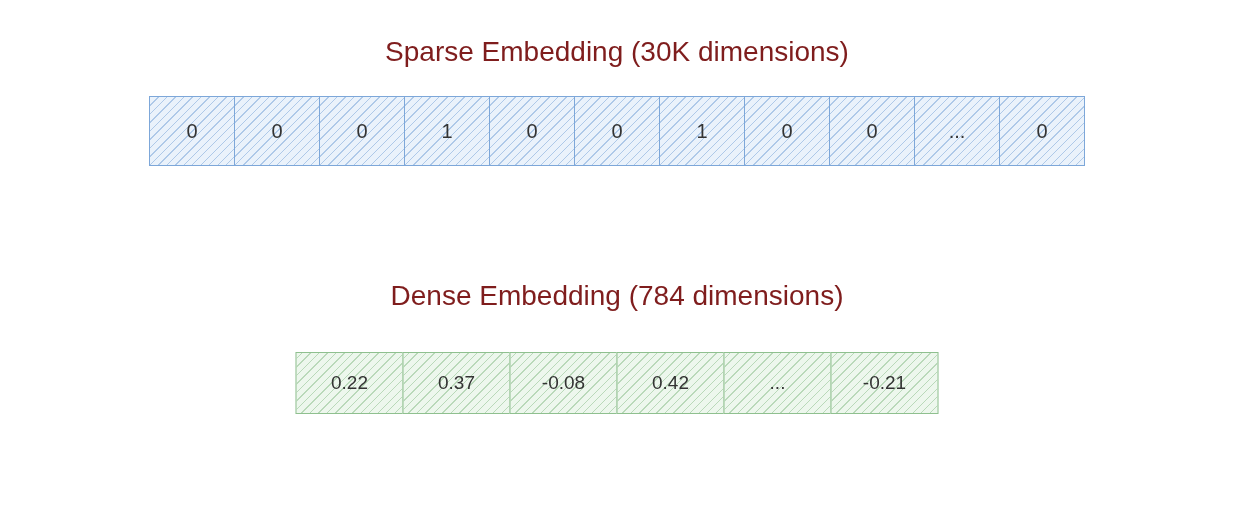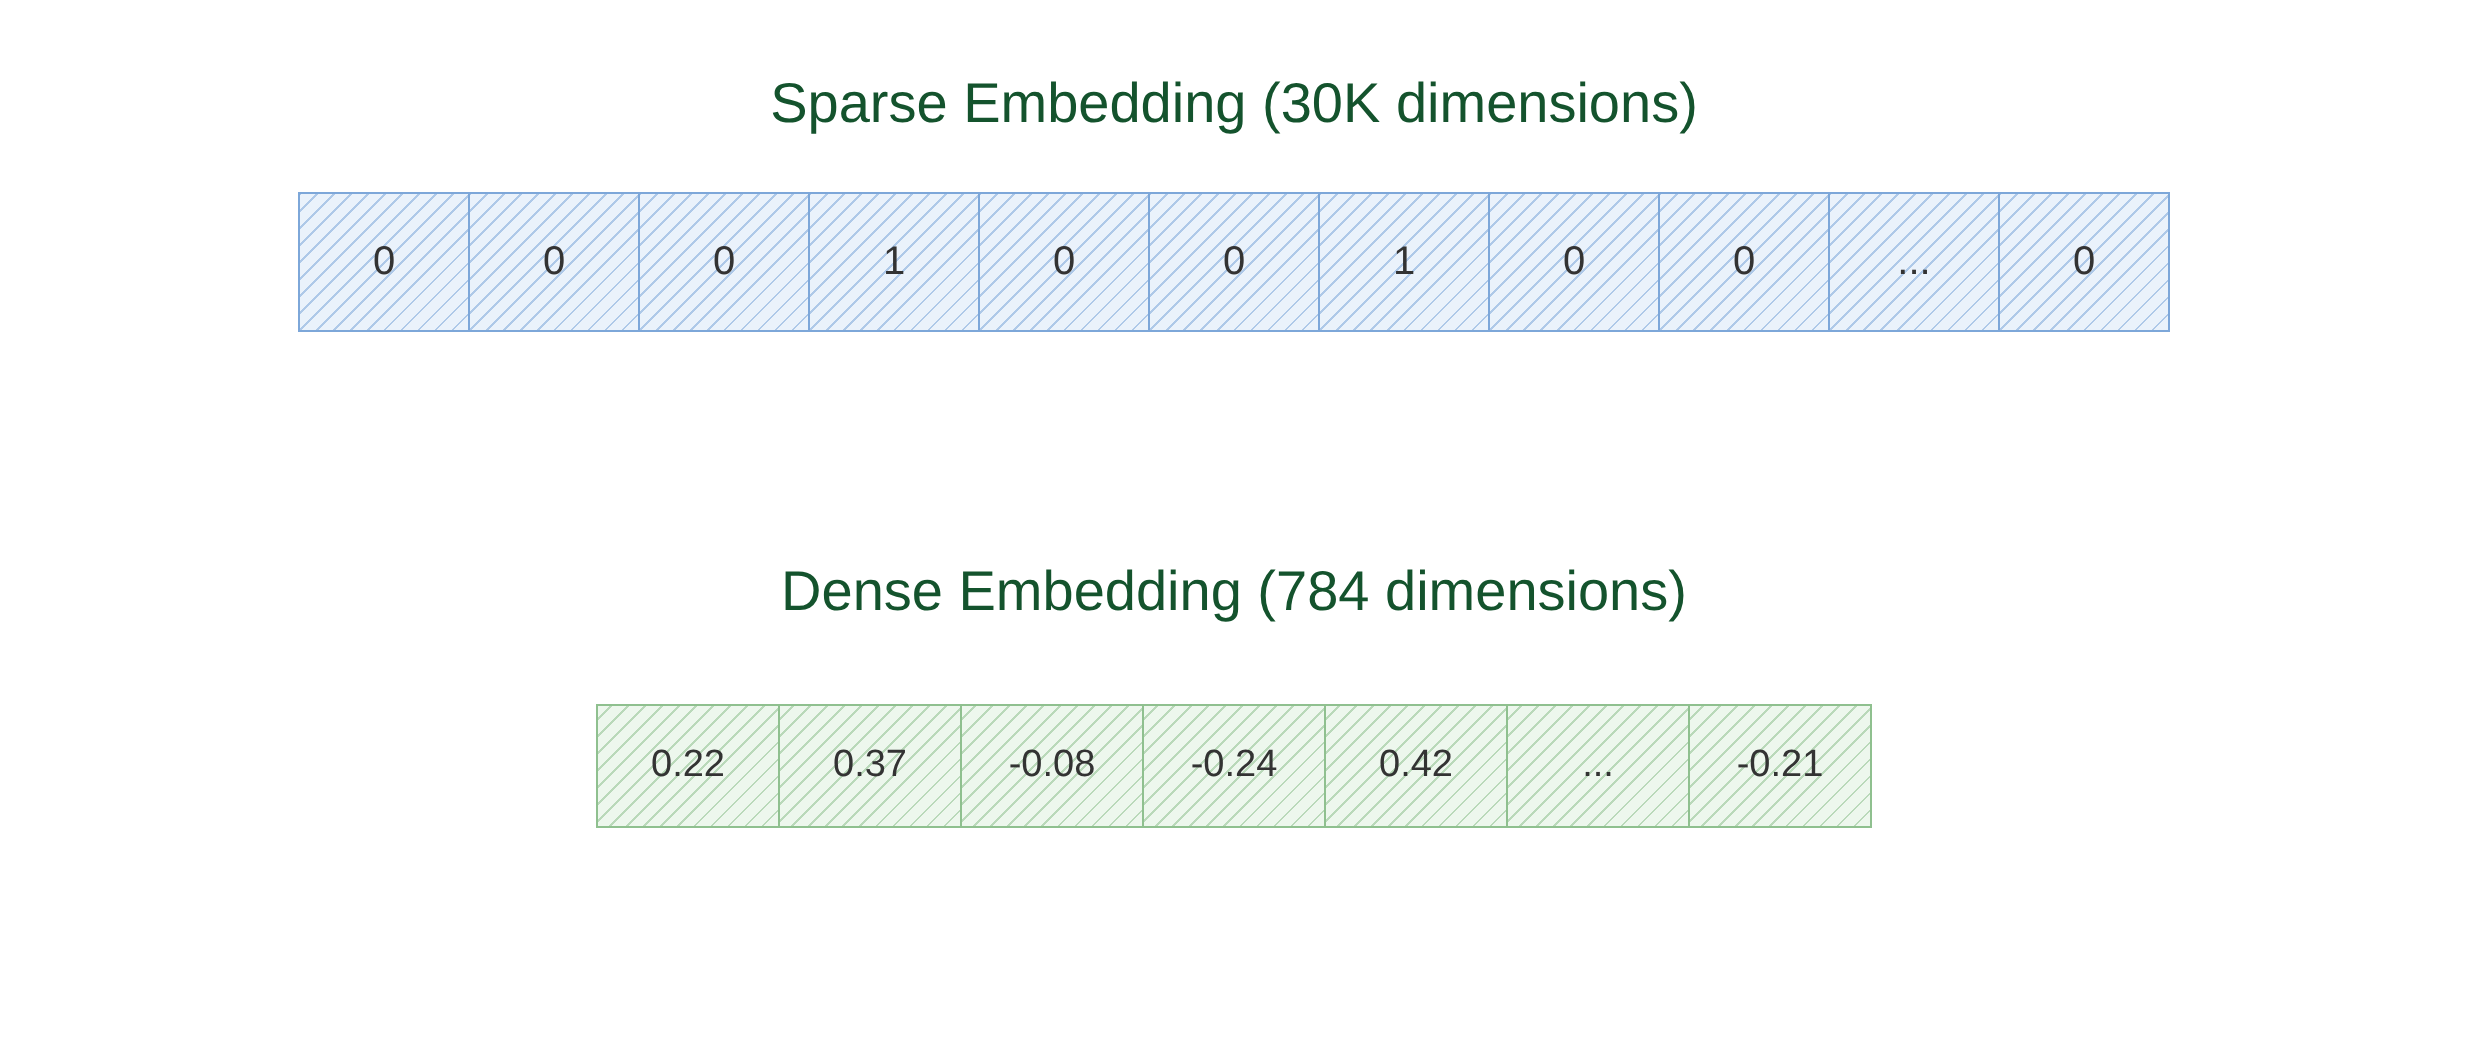--- a/index.html
+++ b/index.html
@@ -14,21 +14,21 @@
   .canvas {
     position: relative;
     width: 1234px;
     height: 529px;
   }
   .title {
     position: absolute;
     width: 100%;
     text-align: center;
     font-size: 28px;
-    color: #14532d;
+    color: #7f1d1d;
     font-weight: 400;
   }
   .title.sparse { top: 36px; }
   .title.dense  { top: 280px; }
 
   .row {
     position: absolute;
     left: 50%;
     transform: translateX(-50%);
     display: flex;
@@ -51,21 +51,21 @@
 
   
   .row.sparse .cell {
     width: 86px;
     height: 70px;
     border-color: #7da7d9;
     background-color: #eaf2fb;
   }
   
   .row.dense .cell {
-    width: 92px;
+    width: 108px;
     height: 62px;
     border-color: #8fc08f;
     background-color: #edf7ed;
     font-size: 19px;
   }
 
   
   .cell::before {
     content: "";
     position: absolute;
@@ -137,23 +137,20 @@
     <div class="cell">
         <span>0.22</span>
       </div>
     <div class="cell">
         <span>0.37</span>
       </div>
     <div class="cell">
         <span>-0.08</span>
       </div>
     <div class="cell">
-        <span>-0.24</span>
-      </div>
-    <div class="cell">
         <span>0.42</span>
       </div>
     <div class="cell">
         <span>...</span>
       </div>
     <div class="cell">
         <span>-0.21</span>
       </div>
   </div>
 

